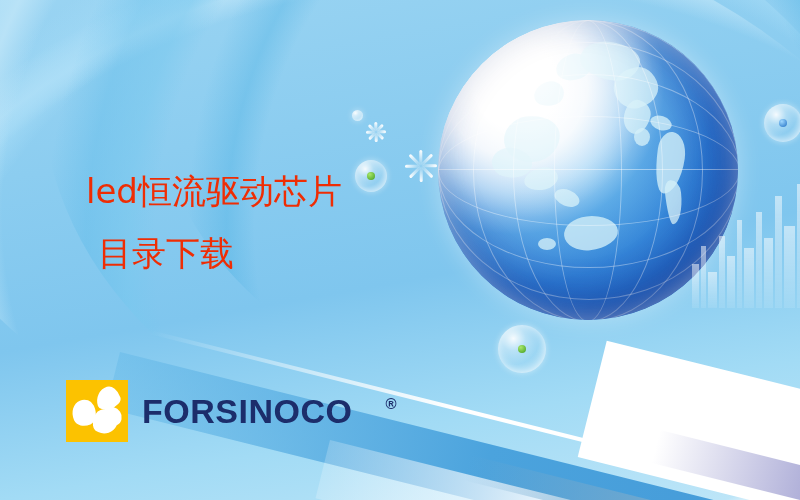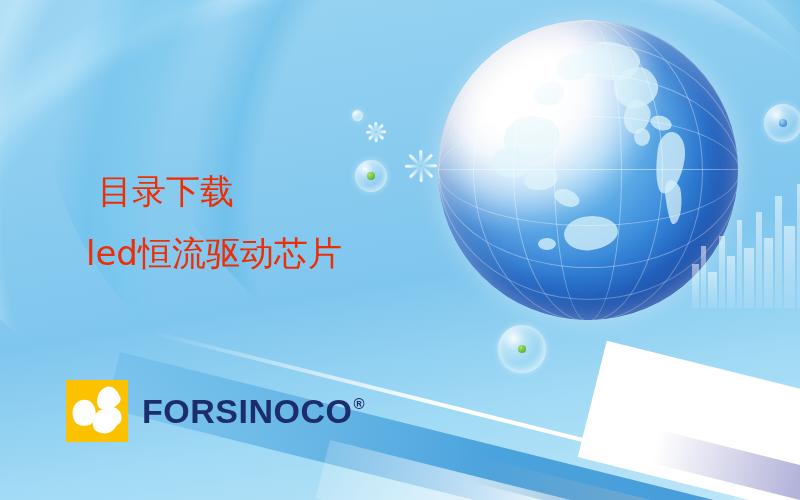--- a/index.html
+++ b/index.html
@@ -251,20 +251,21 @@
   #logo-text { margin-left: 14px; }
   #logo-name {
     color: #1c2d6b;
     font-weight: bold;
     font-size: 34px;
     letter-spacing: .5px;
     line-height: 1;
     display: flex;
     align-items: flex-start;
     font-family: "Liberation Sans", sans-serif;
+    gap: 32px;
   }
   #logo-reg { font-size: 15px; line-height: 1; margin-top: 2px; margin-left: 1px; }
   #logo-tagline {
     color: #152150;
     font-size: 16px;
     line-height: 1;
     margin-top: 5px;
     letter-spacing: .1px;
     font-family: "Liberation Sans", sans-serif;
   }
@@ -367,22 +368,22 @@
   </div>
 
   <div class="band band-blue"></div>
   <div class="band band-white-thin"></div>
   <div class="corner-white"></div>
   <div class="band band-purple"></div>
   <div class="band band-white-wide"></div>
   <div class="band band-dark"></div>
 
   <div id="headline">
+    <div class="line line1">led恒流驱动芯片</div>
     <div class="line line2">目录下载</div>
-    <div class="line line1">led恒流驱动芯片</div>
   </div>
 
   <div id="logo">
     <div id="logo-mark">
       <span class="petal pt"></span>
       <span class="petal pr"></span>
       <span class="petal pb"></span>
       <span class="petal pl"></span>
     </div>
     <div id="logo-text">

